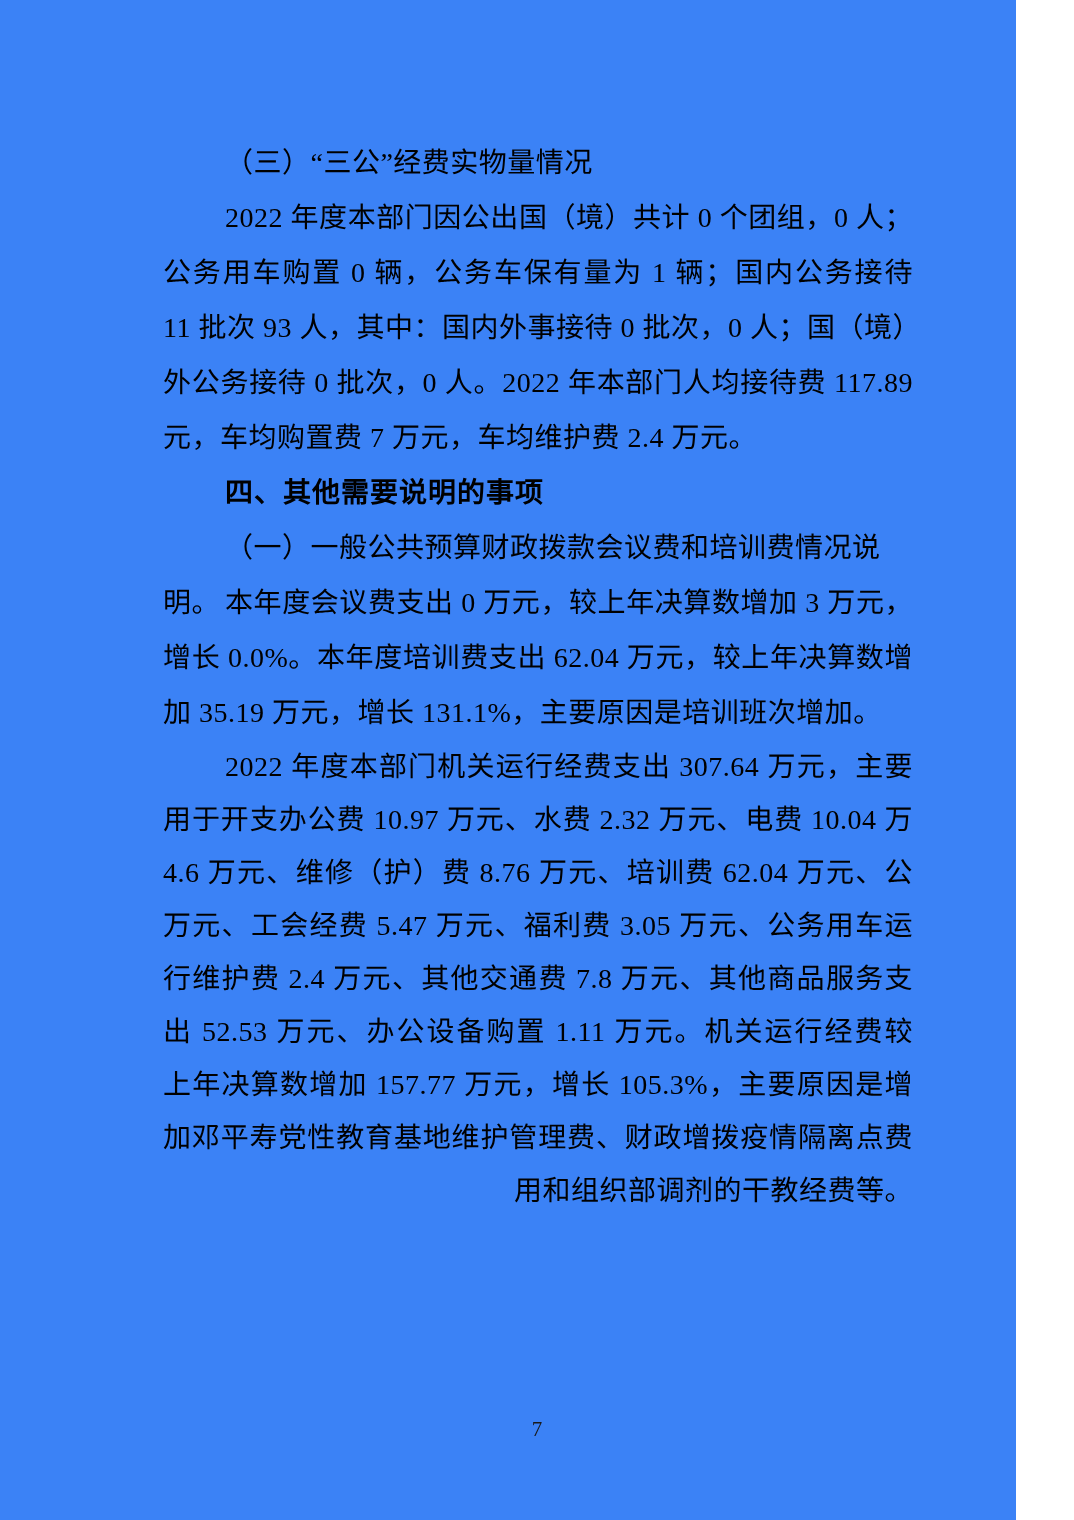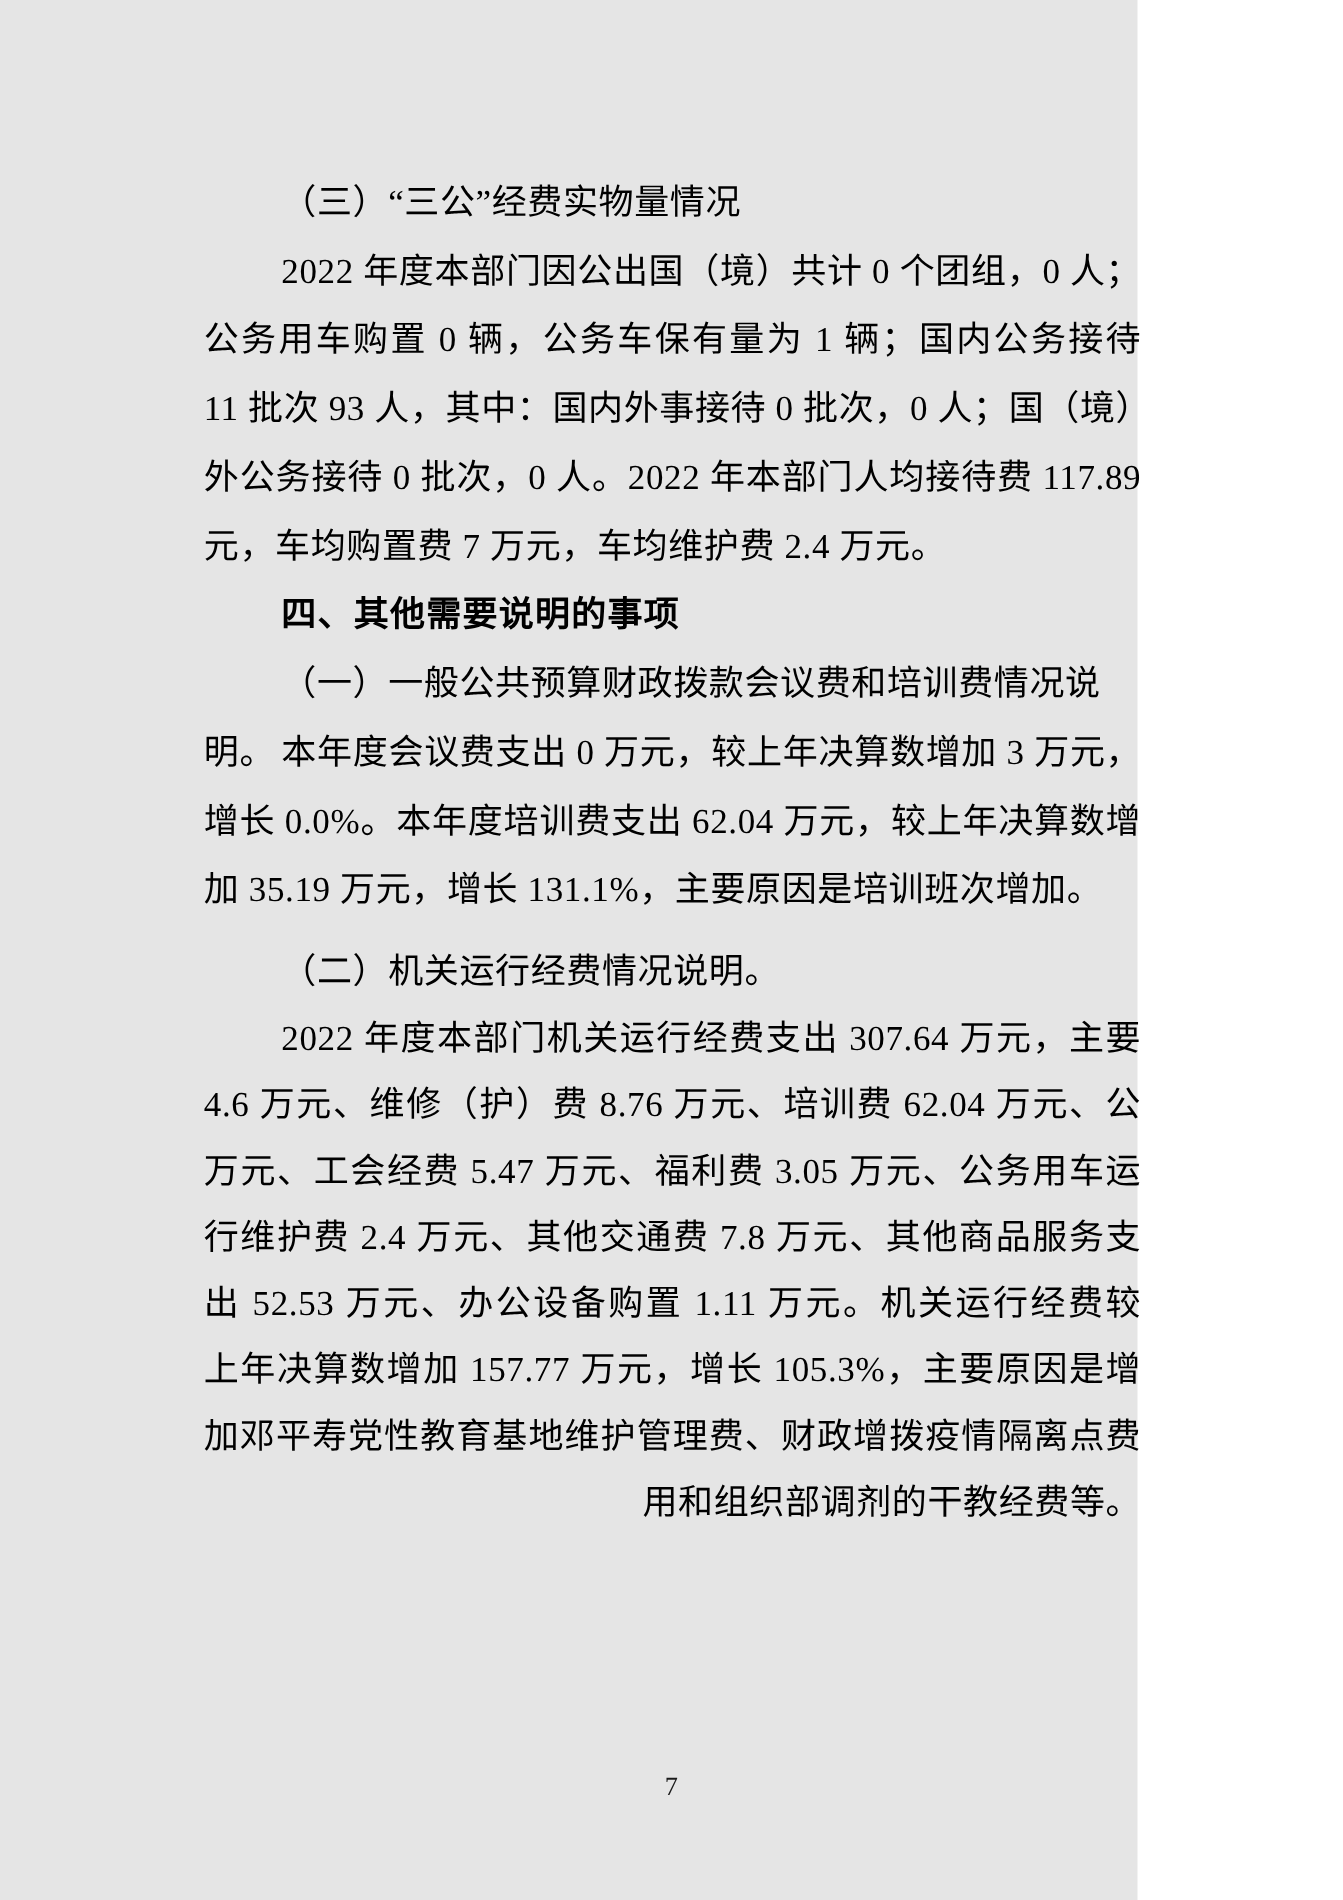--- a/index.html
+++ b/index.html
@@ -9,24 +9,24 @@
   }
   body {
     width: 1074px;
     height: 1520px;
     overflow: hidden;
     font-family: "Liberation Serif", "DejaVu Serif", serif;
     color: #000000;
   }
   .page {
     box-sizing: border-box;
-    width: 910px;
+    width: 1016px;
     height: 1520px;
     padding: 135px 104px 0 163px;
-    background: #e5e5e5;
+    background: #3b82f6;
     position: relative;
   }
   .content {
     width: 750px;
   }
   .block {
     margin: 0;
   }
   .block.gap-top {
     margin-top: 10px;
@@ -92,25 +92,23 @@
         <div class="line indent">四、其他需要说明的事项</div>
       </div>
       <div class="block subheading">
         <div class="line indent">（一）一般公共预算财政拨款会议费和培训费情况说明。</div>
       </div>
       <div class="block para">
         <div class="line indent fill">本年度会议费支出 0 万元，较上年决算数增加 3 万元，</div>
         <div class="line fill">增长 0.0%。本年度培训费支出 62.04 万元，较上年决算数增</div>
         <div class="line">加 35.19 万元，增长 131.1%，主要原因是培训班次增加。</div>
       </div>
-      <div class="block subheading gap-top">
-        <div class="line indent">（二）机关运行经费情况说明。</div>
-      </div>
       <div class="block para tight">
         <div class="line indent fill">2022 年度本部门机关运行经费支出 307.64 万元，主要</div>
+        <div class="line fill">用于开支办公费 10.97 万元、水费 2.32 万元、电费 10.04 万</div>
         <div class="line fill">4.6 万元、维修（护）费 8.76 万元、培训费 62.04 万元、公</div>
         <div class="line fill">万元、工会经费 5.47 万元、福利费 3.05 万元、公务用车运</div>
         <div class="line fill">行维护费 2.4 万元、其他交通费 7.8 万元、其他商品服务支</div>
         <div class="line fill">出 52.53 万元、办公设备购置 1.11 万元。机关运行经费较</div>
         <div class="line fill">上年决算数增加 157.77 万元，增长 105.3%，主要原因是增</div>
         <div class="line fill">加邓平寿党性教育基地维护管理费、财政增拨疫情隔离点费</div>
         <div class="line">用和组织部调剂的干教经费等。</div>
       </div>
     </div>
   <div class="footer">

